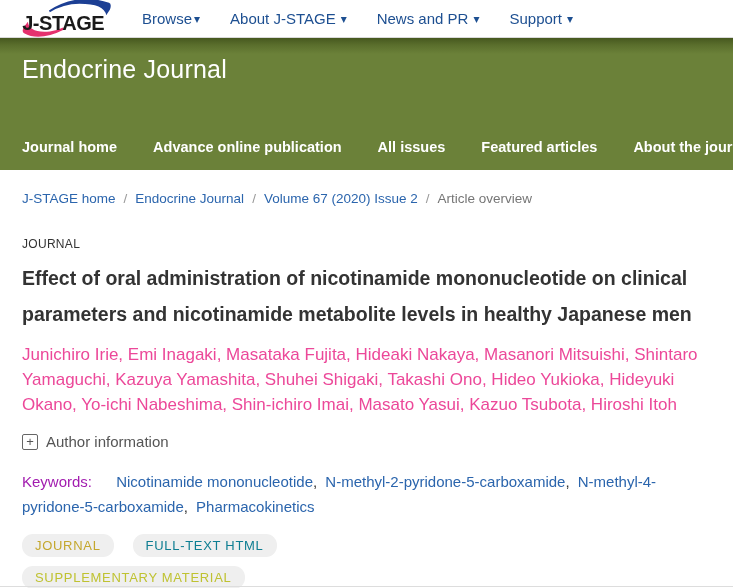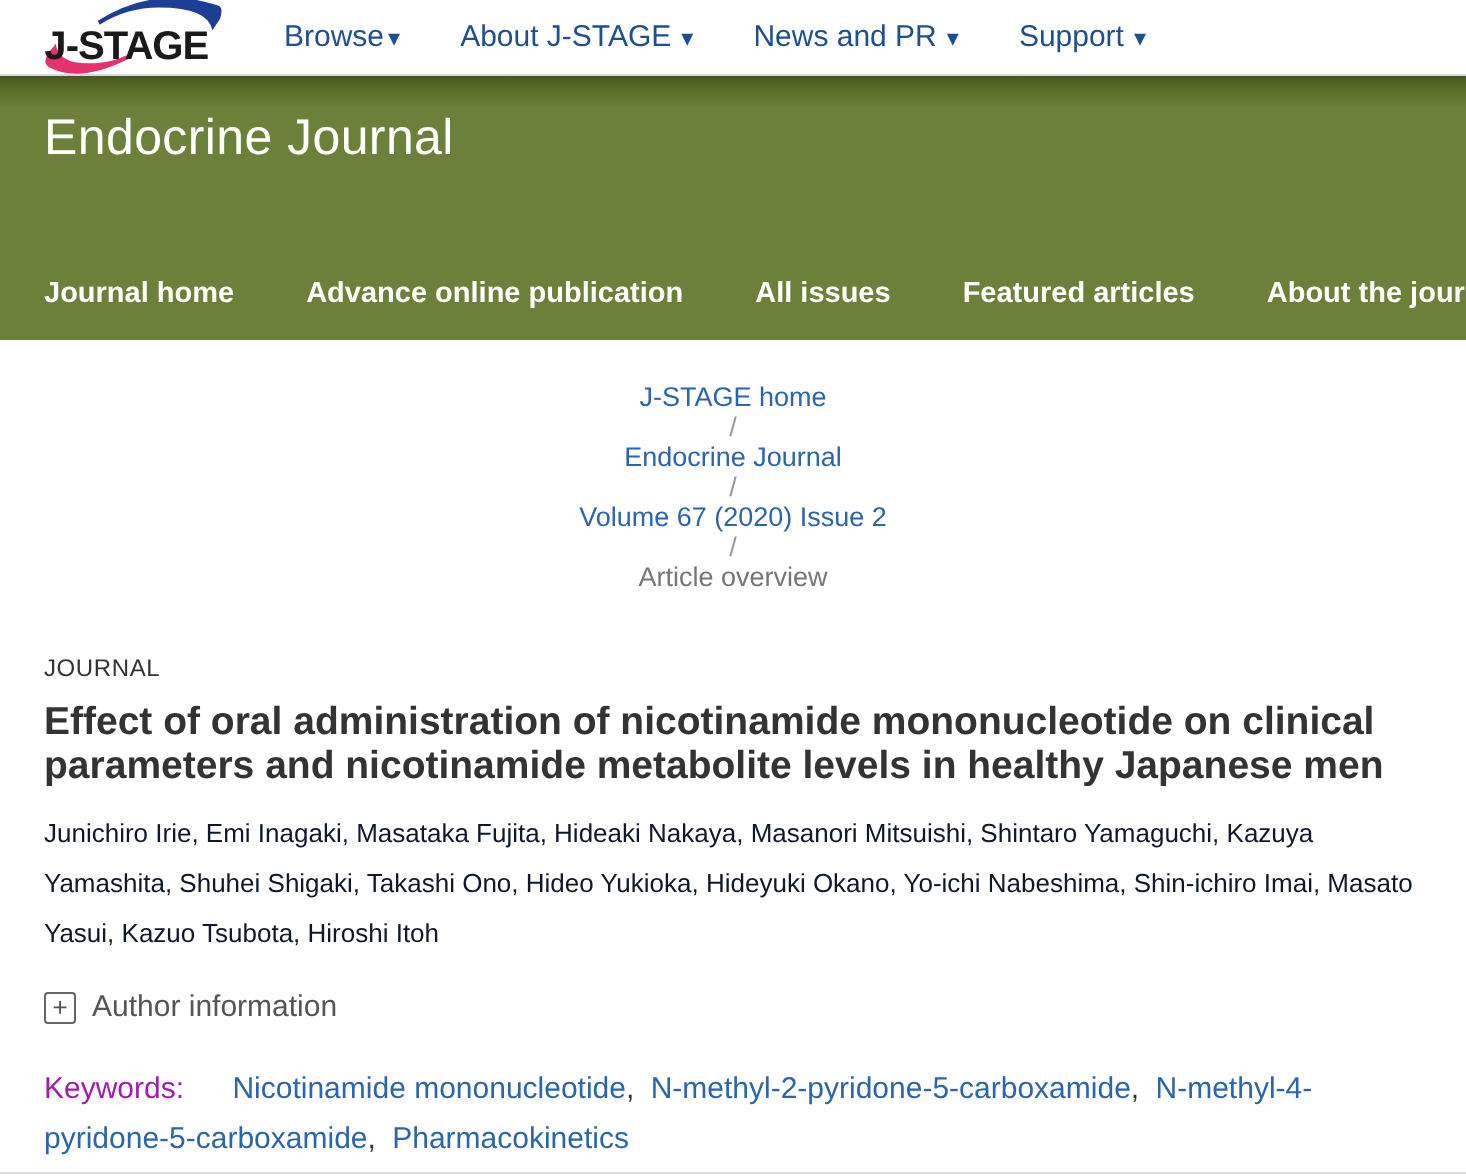--- a/index.html
+++ b/index.html
@@ -58,47 +58,46 @@
     cursor: pointer;
   }
 
   
   .breadcrumb {
     padding: 21px 22px 0 22px;
     font-size: 13.5px;
     display: flex;
     flex-wrap: wrap;
     align-items: center;
-    flex-direction: column;
   }
   .crumb-link { color: #2b65ad; cursor: pointer; }
   .crumb-sep { color: #999999; margin: 0 8px; }
   .crumb-current { color: #767676; }
 
   
   .article { padding: 0 22px; }
   .section-label {
     margin-top: 31px;
     font-size: 12px;
     color: #333333;
     letter-spacing: 0.3px;
   }
   .article-title {
     margin-top: 9px;
     font-size: 19.5px;
-    line-height: 22px;
+    line-height: 36px;
     font-weight: bold;
     color: #333333;
     max-width: 700px;
   }
   .authors {
     margin-top: 10px;
-    font-size: 13px;
+    font-size: 17px;
     line-height: 25px;
-    color: #0f172a;
+    color: #ec4899;
     max-width: 700px;
   }
   .author-info {
     margin-top: 16px;
     display: inline-flex;
     align-items: center;
     cursor: pointer;
   }
   .plus-box {
     width: 16px; height: 16px;
@@ -211,18 +210,19 @@
     <span class="keywords-label">Keywords:</span>
     <span class="keyword-link">Nicotinamide mononucleotide</span><span class="kw-sep">,</span>
     <span class="keyword-link">N-methyl-2-pyridone-5-carboxamide</span><span class="kw-sep">,</span>
     <span class="keyword-link">N-methyl-4-pyridone-5-carboxamide</span><span class="kw-sep">,</span>
     <span class="keyword-link">Pharmacokinetics</span>
   </div>
 
   <div class="badges">
     <span class="badge" style="color: rgb(196, 167, 45);">JOURNAL</span>
     <span class="badge" style="color: rgb(14, 126, 146);">FULL-TEXT HTML</span>
+    <span class="badge" style="color: rgb(191, 194, 49);">SUPPLEMENTARY MATERIAL</span>
   </div>
 
   
 </div>
 
 <div class="bottom-divider"></div>
 
 </body></html>

